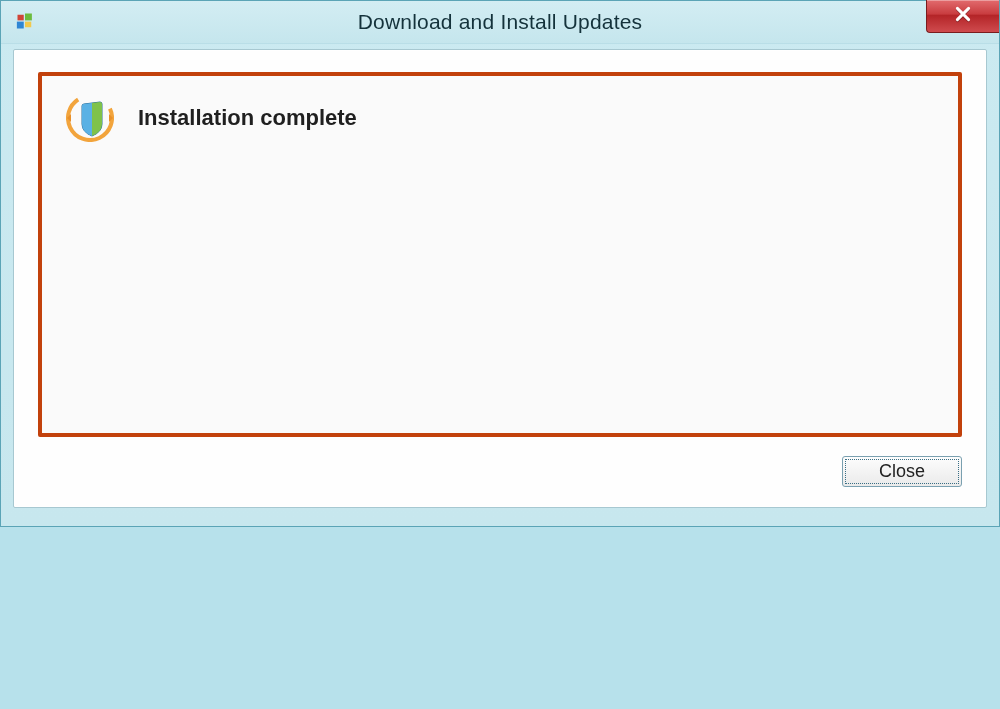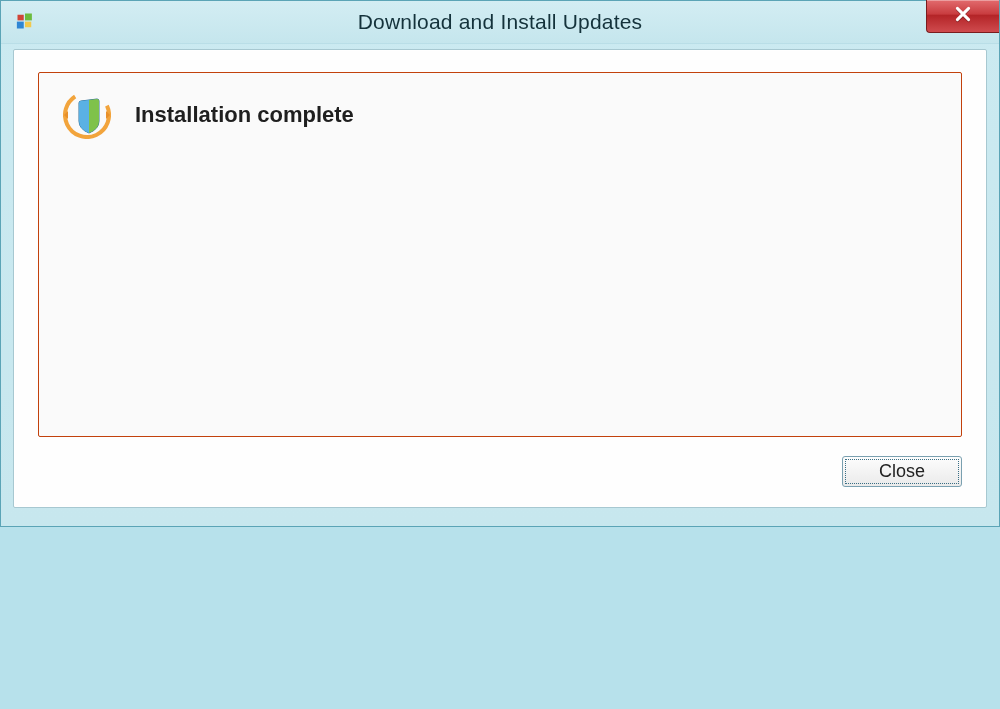--- a/index.html
+++ b/index.html
@@ -73,21 +73,21 @@
     box-shadow: inset 0 0 0 1px #ffffff;
   }
 
   .panel {
     position: absolute;
     left: 24px;
     right: 24px;
     top: 22px;
     bottom: 70px;
     background: #fafafa;
-    border: 1px solid #c2410c;
+    border: 4px solid #c2410c;
     border-radius: 2px;
   }
 
   .content-row {
     display: flex;
     align-items: center;
     gap: 24px;
     padding: 18px 24px 0 24px;
   }
   .shield {

